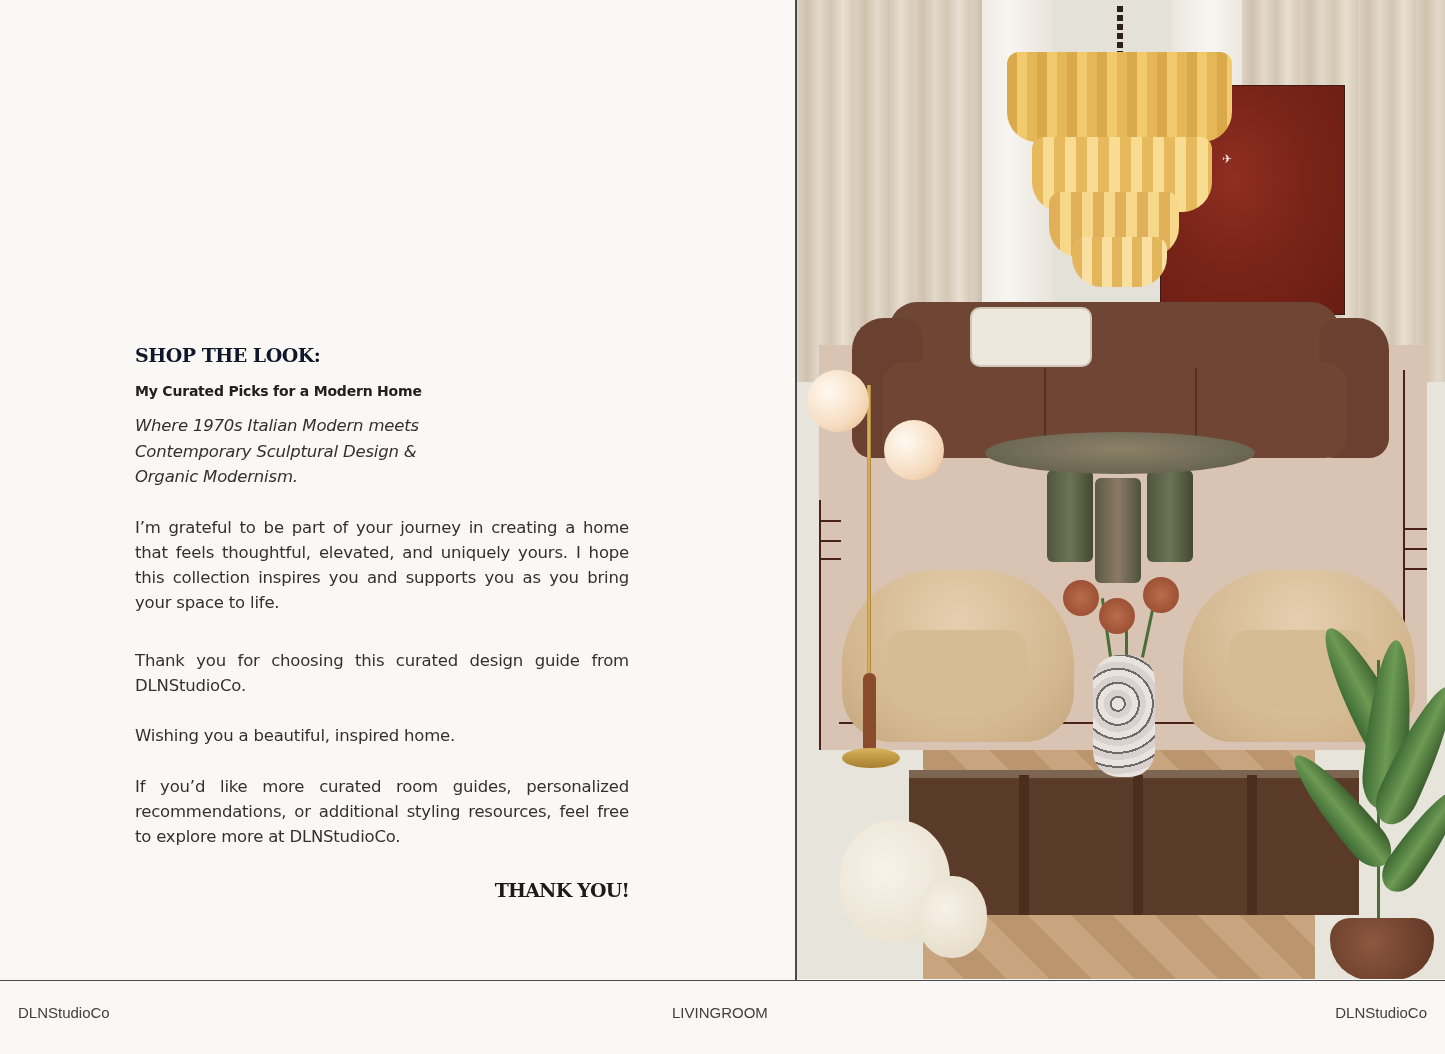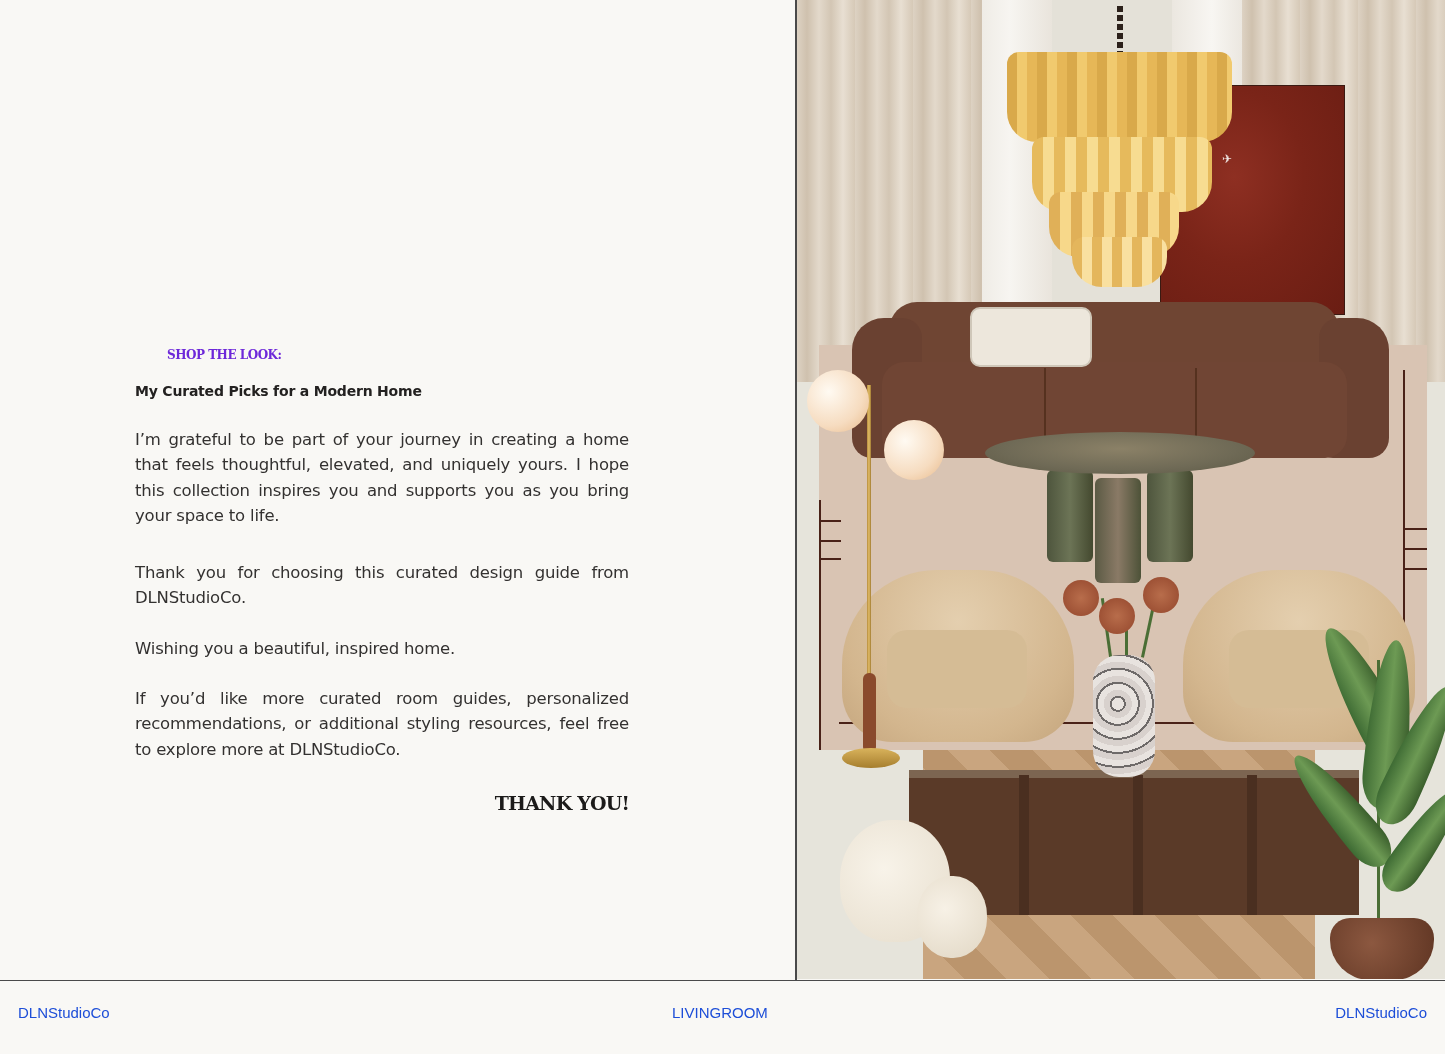--- a/index.html
+++ b/index.html
@@ -10,23 +10,22 @@
     body { position: relative; font-family: "DejaVu Sans", sans-serif; color: #2a2826; }
 
     
     .left-panel {
       position: absolute; left: 0; top: 0; width: 795px; height: 980px;
       background: #f9f8f5;
     }
     .text-block { position: absolute; left: 135px; top: 342px; width: 494px; }
     .heading {
       font-family: "DejaVu Serif", serif; font-weight: bold;
-      font-size: 12px; letter-spacing: -0.5px; color: #6d28d9;
+      font-size: 19px; letter-spacing: -0.5px; color: #0f172a;
       line-height: 26px;
-      margin-left: 32px;
     }
     .subheading {
       margin-top: 12px; font-size: 14px; font-weight: bold; color: #232120;
       line-height: 22px; letter-spacing: -0.2px;
     }
     .tagline {
       margin-top: 11px; font-style: italic; font-size: 16.5px; line-height: 25.5px;
       color: #333130; letter-spacing: -0.2px;
     }
     .tagline span { display: block; }
@@ -47,21 +46,21 @@
       position: absolute; left: 795px; top: 0; width: 1.5px; height: 981px; background: #4a4a4a;
     }
     .h-divider {
       position: absolute; left: 0; top: 979.5px; width: 1445px; height: 1.5px; background: #4a4a4a;
     }
 
     
     .footer {
       position: absolute; left: 0; top: 981px; width: 1445px; height: 73px;
       background: #f9f8f5; font-family: "Liberation Sans", sans-serif;
-      font-size: 15px; color: #1d4ed8;
+      font-size: 15px; color: #404040;
     }
     .footer .f-left  { position: absolute; left: 18px; top: 23px; }
     .footer .f-mid   { position: absolute; left: 672px; top: 23px; }
     .footer .f-right { position: absolute; right: 18px; top: 23px; }
 
     
     .collage {
       position: absolute; left: 797px; top: 0; width: 648px; height: 979px;
       overflow: hidden; background: #e7e5dc;
     }
@@ -134,20 +133,25 @@
     .leaf { position: absolute; border-radius: 50% 50% 50% 50% / 80% 80% 20% 20%; background: linear-gradient(90deg,#3d6a33,#6d9a54 50%,#3a5e2c); }
     .stem { position: absolute; width: 3px; background: #4a6e35; }
   </style>
 </head>
 <body>
 
 <div class="left-panel">
   <div class="text-block">
     <div class="heading">SHOP THE LOOK:</div>
     <div class="subheading">My Curated Picks for a Modern Home</div>
+    <div class="tagline">
+      <span>Where 1970s Italian Modern meets</span>
+      <span>Contemporary Sculptural Design &amp;</span>
+      <span>Organic Modernism.</span>
+    </div>
     <p class="para p-gap">I’m grateful to be part of your journey in creating a home that feels thoughtful, elevated, and uniquely yours. I hope this collection inspires you and supports you as you bring your space to life.</p>
     <p class="para p1">Thank you for choosing this curated design guide from DLNStudioCo.</p>
     <p class="para p-gap">Wishing you a beautiful, inspired home.</p>
     <p class="para p-gap">If you’d like more curated room guides, personalized recommendations, or additional styling resources, feel free to explore more at DLNStudioCo.</p>
     <div class="thanks">THANK YOU!</div>
   </div>
 </div>
 
 <div class="collage">
   <div class="wall-light"></div>

